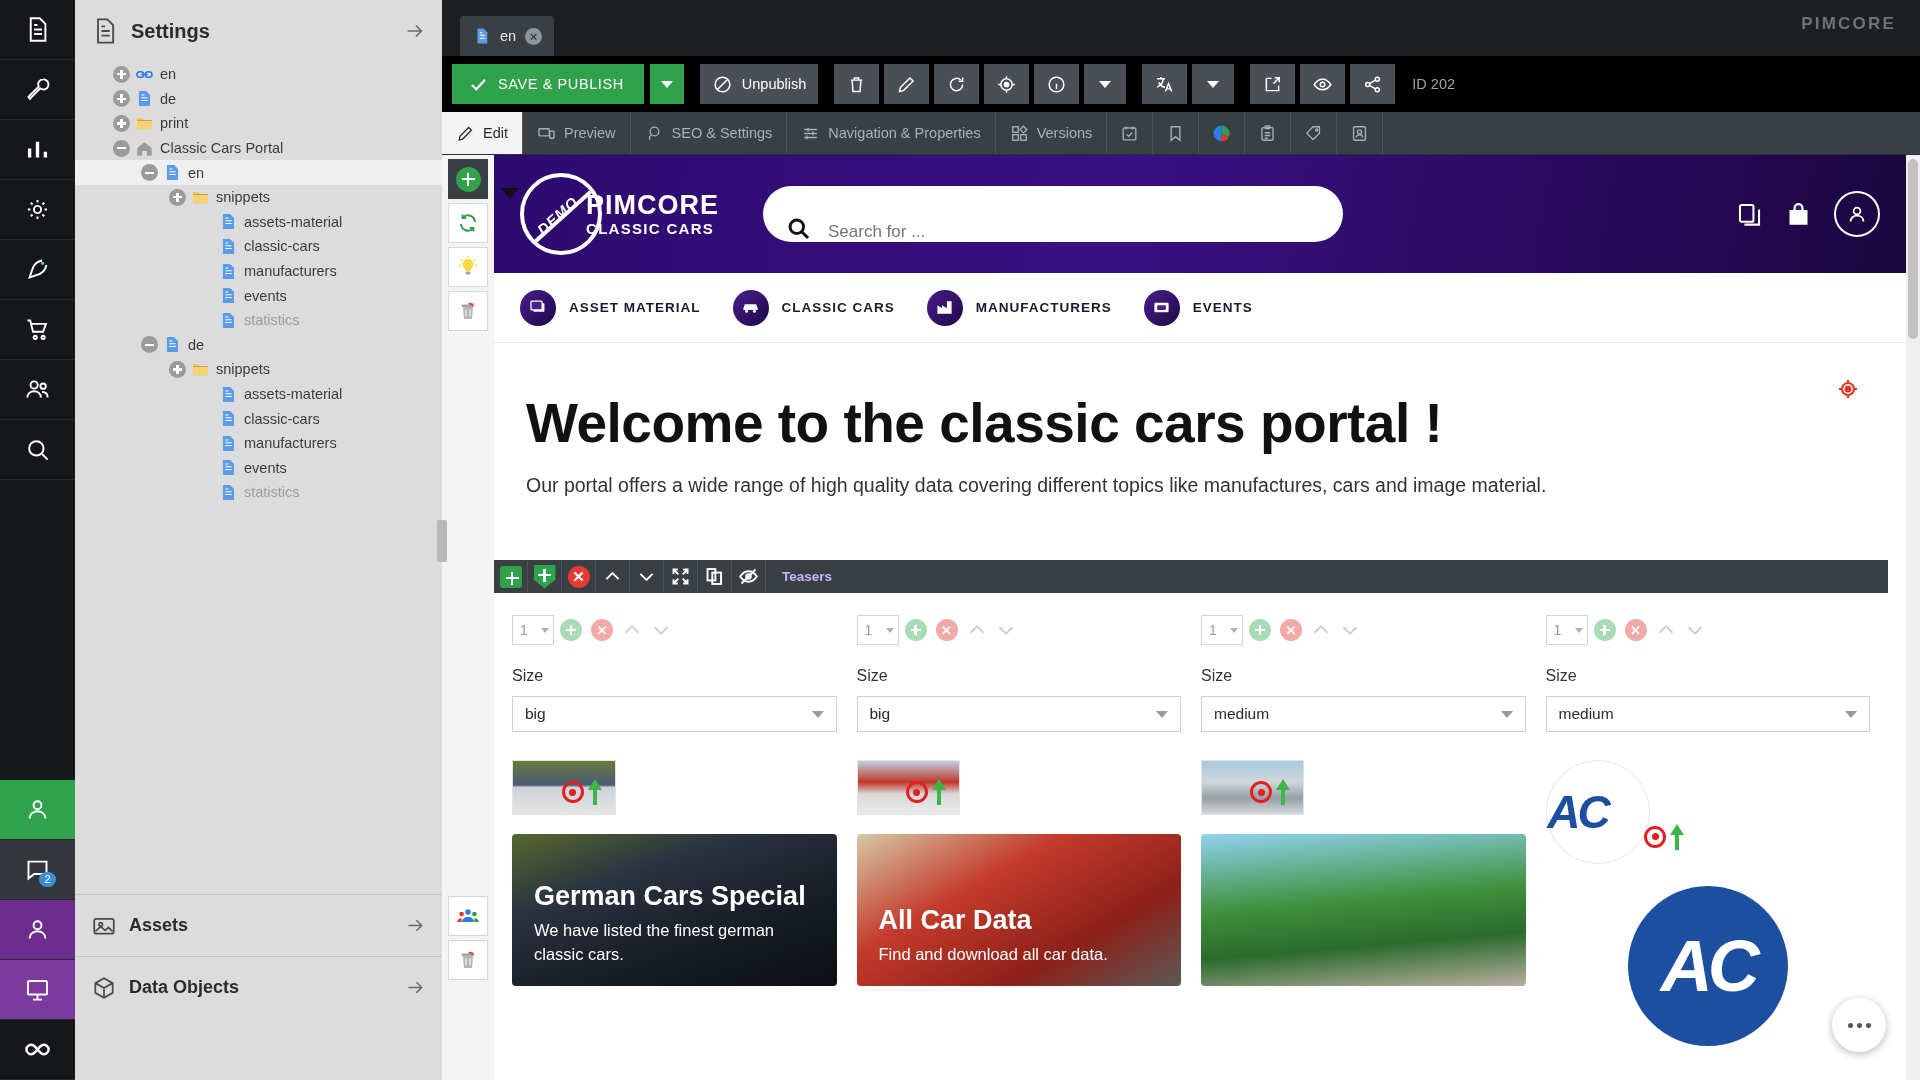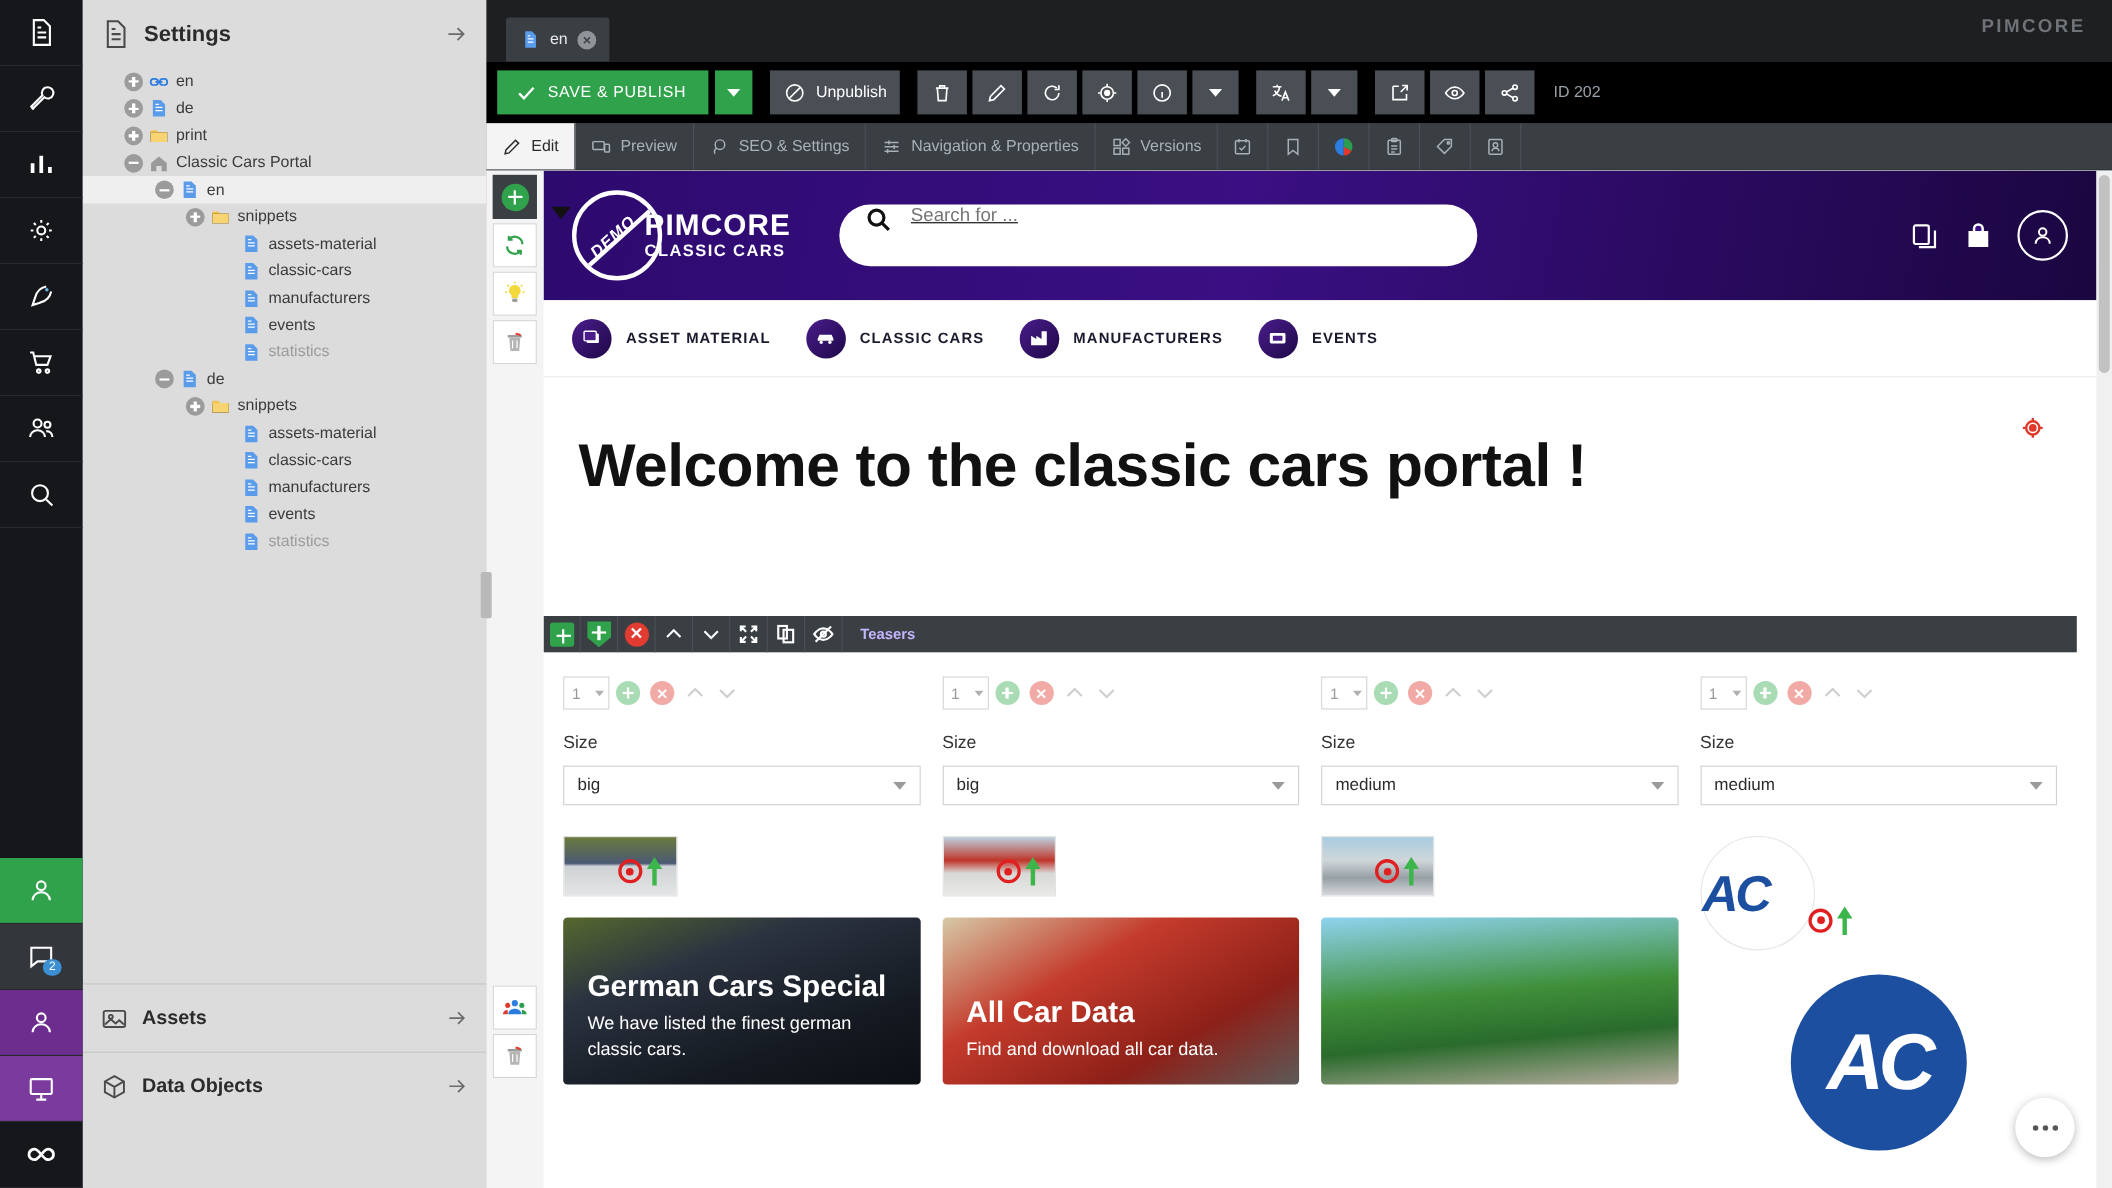--- a/index.html
+++ b/index.html
@@ -197,21 +197,21 @@
   #site-logo .logo-circle .demo {
     position: absolute; left: 9px; top: 30px; color: #fff;
     font-size: 15px; font-weight: bold; letter-spacing: 1px;
     transform: rotate(-42deg); font-style: italic;
   }
   #site-logo .logo-txt { margin-left: -16px; z-index: 2; }
   #site-logo .logo-txt .l1 { color:#fff; font-size:27px; font-weight:bold; letter-spacing:1px; line-height:29px;}
   #site-logo .logo-txt .l2 { color:#fff; font-size:15px; font-weight:bold; letter-spacing:1.3px; }
   #site-search {
     flex: 0 0 580px; height: 56px; background: #fff; border-radius: 28px;
-    display: flex; align-items: flex-start; gap: 16px; padding: 0 22px; margin-left: 40px; text-decoration: underline;
+    display: flex; align-items: flex-end; gap: 16px; padding: 0 22px; margin-left: 40px;
   }
   #site-search svg { width: 27px; height: 27px; stroke: #111; fill: none; stroke-width: 2.6; }
   #site-search input {
     border: none; outline: none; font-size: 17px; color: #555; flex: 1;
     font-family: "Liberation Sans", sans-serif; background: transparent;
   }
   #site-header-icons { margin-left: auto; display: flex; align-items: center; gap: 22px; }
   #site-header-icons svg { width: 27px; height: 27px; stroke: #fff; fill: none; stroke-width: 1.8; }
   #site-header-icons .avatar-ring {
     width: 46px; height: 46px; border: 2.4px solid #fff; border-radius: 50%;
@@ -959,20 +959,21 @@
                 <rect x="6.5" y="9" width="11" height="6" rx="1" fill="#4b1d8c"></rect>
               </svg>
           </span>
           <span class="nav-lbl">EVENTS</span>
         </div>
       </div>
 
       <div id="site-content">
         <div style="padding:0 16px 0 16px">
           <h1 id="hero-title">Welcome to the classic cars portal !</h1>
+          <p id="hero-sub">Our portal offers a wide range of high quality data covering different topics like manufactures, cars and image material.</p>
         </div>
         <span id="target-marker">
           <svg viewBox="0 0 24 24" style="width:24px;height:24px;fill:none;stroke:#e0392b;stroke-width:2.2">
               <circle cx="12" cy="12" r="6"></circle>
               <circle cx="12" cy="12" r="2.4" fill="#e0392b"></circle>
               <path d="M12 3v3M12 18v3M3 12h3M18 12h3"></path>
             </svg>
         </span>
       </div>
 

